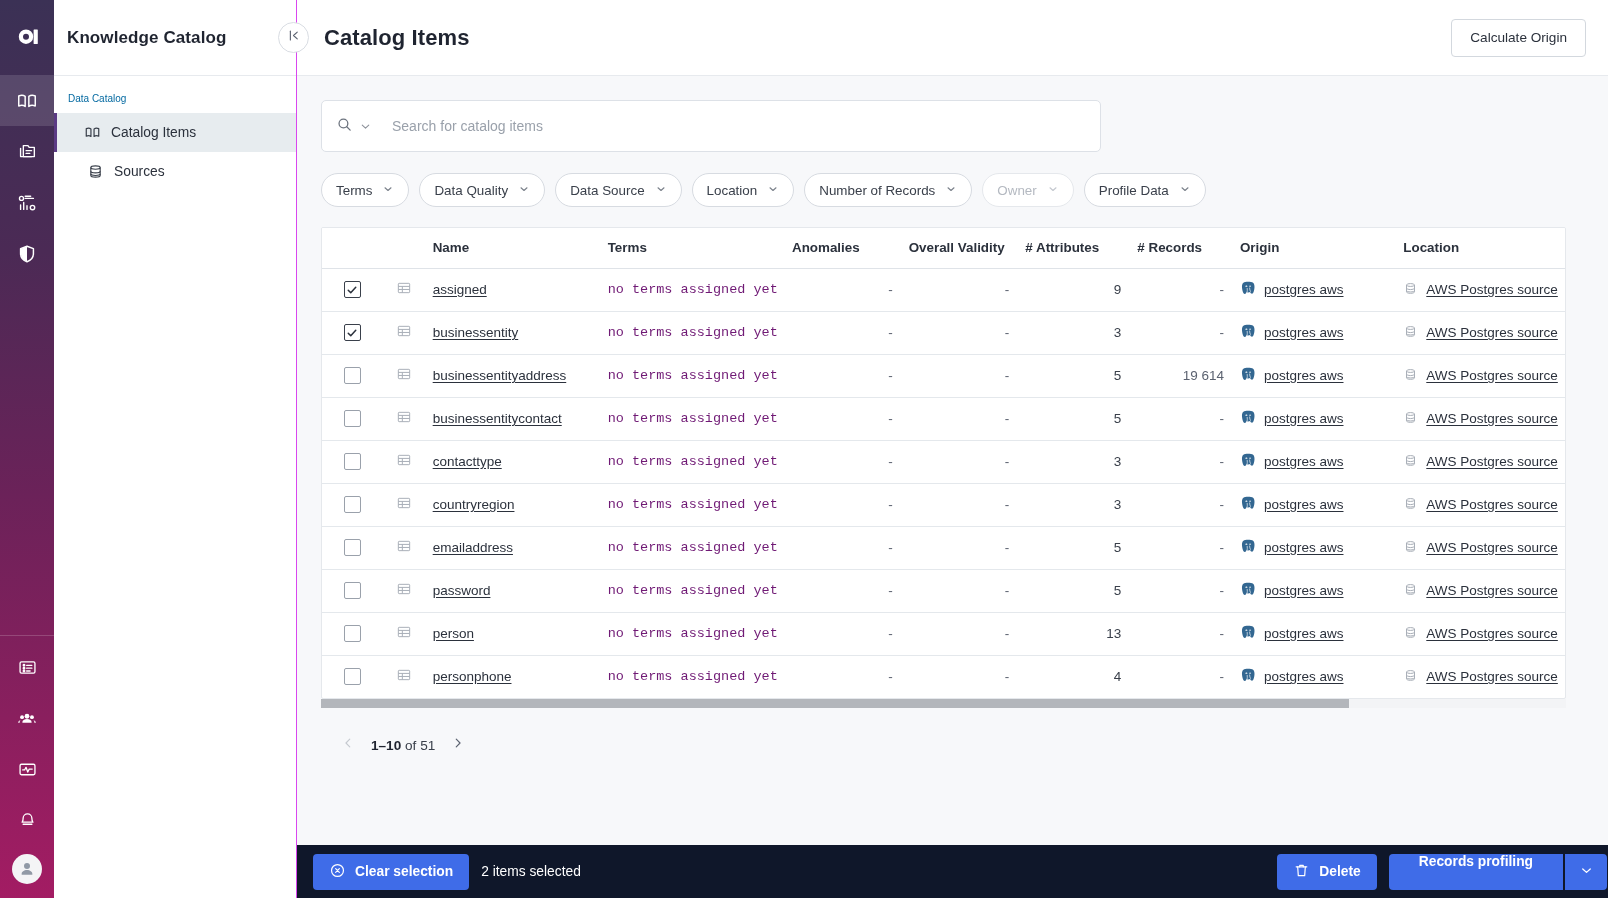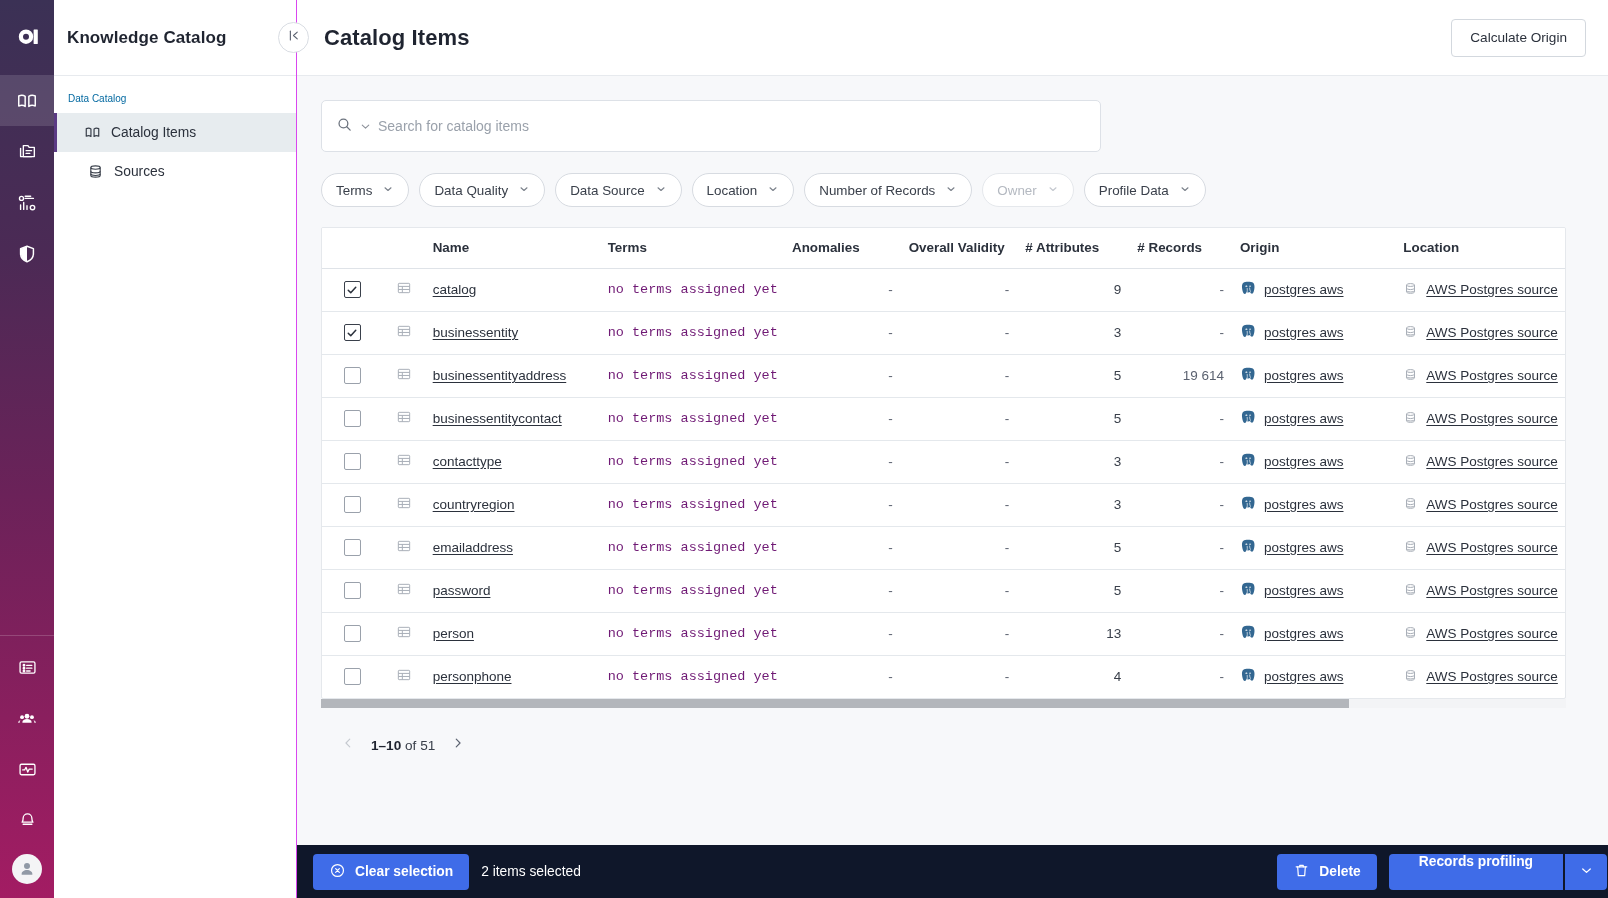--- a/index.html
+++ b/index.html
@@ -97,21 +97,21 @@
   
   .searchbox {
     width: 780px; height: 52px; background: #fff;
     border: 1px solid #dde1e7; border-radius: 5px;
     display: flex; align-items: center; padding: 0 14px; gap: 6px;
   }
   .search-caret { display: flex; align-items: center; cursor: pointer; }
   .search-input {
     border: 0; outline: 0; flex: 1 1 auto; height: 100%;
     font-size: 14px; font-family: "Liberation Sans", sans-serif; color: #2b313c;
-    background: transparent;
+    margin-left: 14px; background: transparent;
   }
   .search-input::placeholder { color: #9aa1ab; }
 
   
   .filters { display: flex; gap: 10px; margin-top: 21px; }
   .pill {
     height: 34px; padding: 0 14px; border: 1px solid #d7dbe1; border-radius: 17px;
     background: #fff; display: flex; align-items: center; gap: 10px;
     font-size: 13.4px; color: #3a404b; cursor: pointer; white-space: nowrap;
   }
@@ -421,21 +421,21 @@
               <tr>
                 <td class="c-check"><span class="cbx checked">
                     <svg width="12" height="12" viewBox="0 0 24 24" fill="none" stroke="#2b313c" stroke-width="3" stroke-linecap="round" stroke-linejoin="round">
                       <path d="M4.5 12.5l5 5L19.5 6.5"></path>
                     </svg>
                   </span></td>
                 <td class="c-typ"><span><svg width="16" height="16" viewBox="0 0 24 24" fill="none" stroke="#a9afb8" stroke-width="1.5">
                       <rect x="3.5" y="5" width="17" height="14" rx="1.2"></rect>
                       <path d="M3.5 9.6h17M3.5 14.2h17M9.5 9.6V19"></path>
                     </svg></span></td>
-                <td class="c-name"><span class="link">catalog</span></td>
+                <td class="c-name"><span class="link">assigned</span></td>
                 <td class="c-terms muted">no terms assigned yet</td>
                 <td class="c-anom dash">-</td>
                 <td class="c-valid dash">-</td>
                 <td class="c-attr">9</td>
                 <td class="c-rec dash">-</td>
                 <td class="c-orig">
                   <span class="cell-flex">
                     <span><svg width="16" height="16" viewBox="0 0 24 24">
                         <path d="M12 2.6c-2.9 0-5.6.5-6.9 1.6C3.3 5.6 2.8 8 3 11.4c.2 3.4 1.3 7.3 2.6 8.9.6.7 1.6.9 2.5.4.7-.4 1.2-1.3 1.4-2.3.9.2 1.9.3 2.8.2 1 0 2-.2 2.9-.5.3 1 .9 1.9 1.7 2.3.9.5 1.9.2 2.5-.5 1.2-1.6 2.1-5.3 2.3-8.6.2-3.4-.4-5.8-2.1-7.2C18.2 3.1 15.2 2.6 12 2.6z" fill="#336791"></path>
                         <path d="M9.6 8.3c-.9 0-1.6.4-1.6 1 0 .5.7.9 1.6.9s1.6-.4 1.6-.9c0-.6-.7-1-1.6-1zm5.5.1c-.7 0-1.2.3-1.2.8s.5.8 1.2.8 1.2-.3 1.2-.8-.5-.8-1.2-.8z" fill="#fff"></path>

